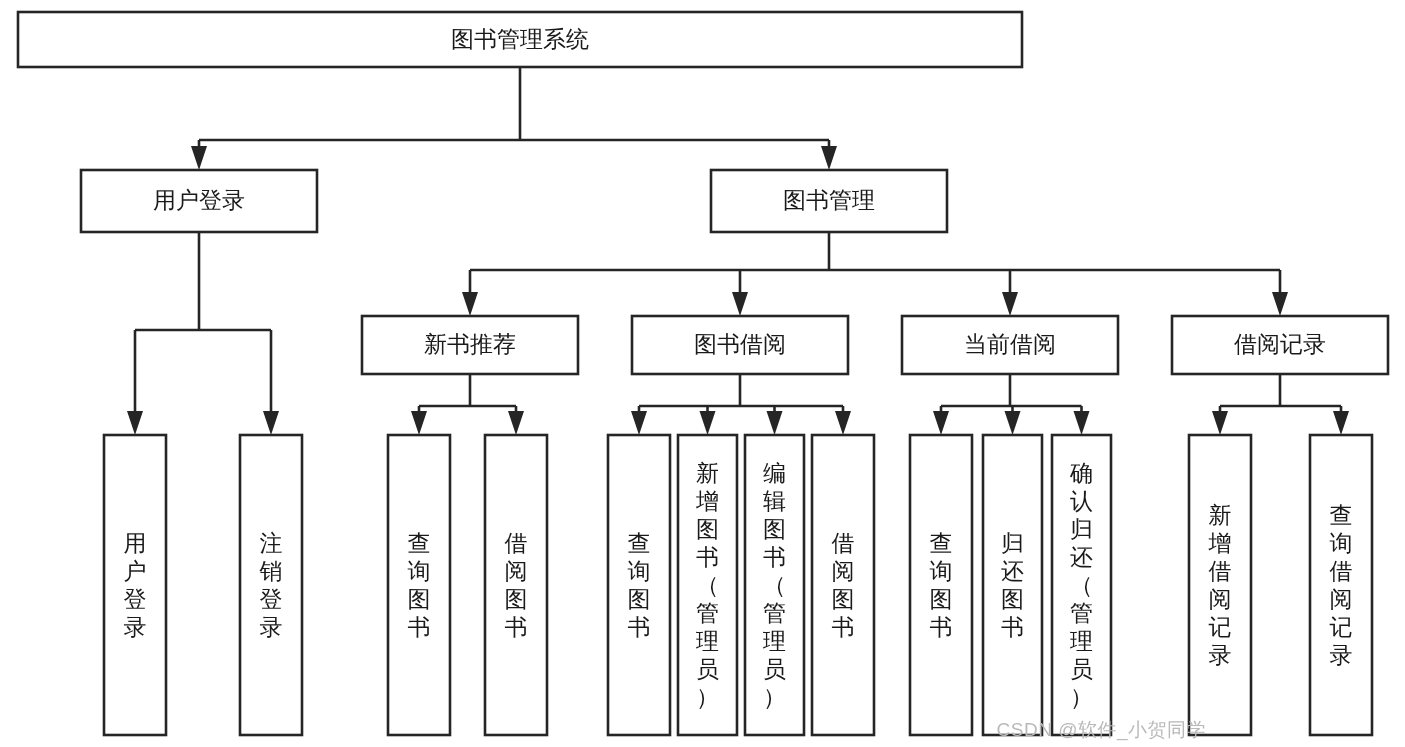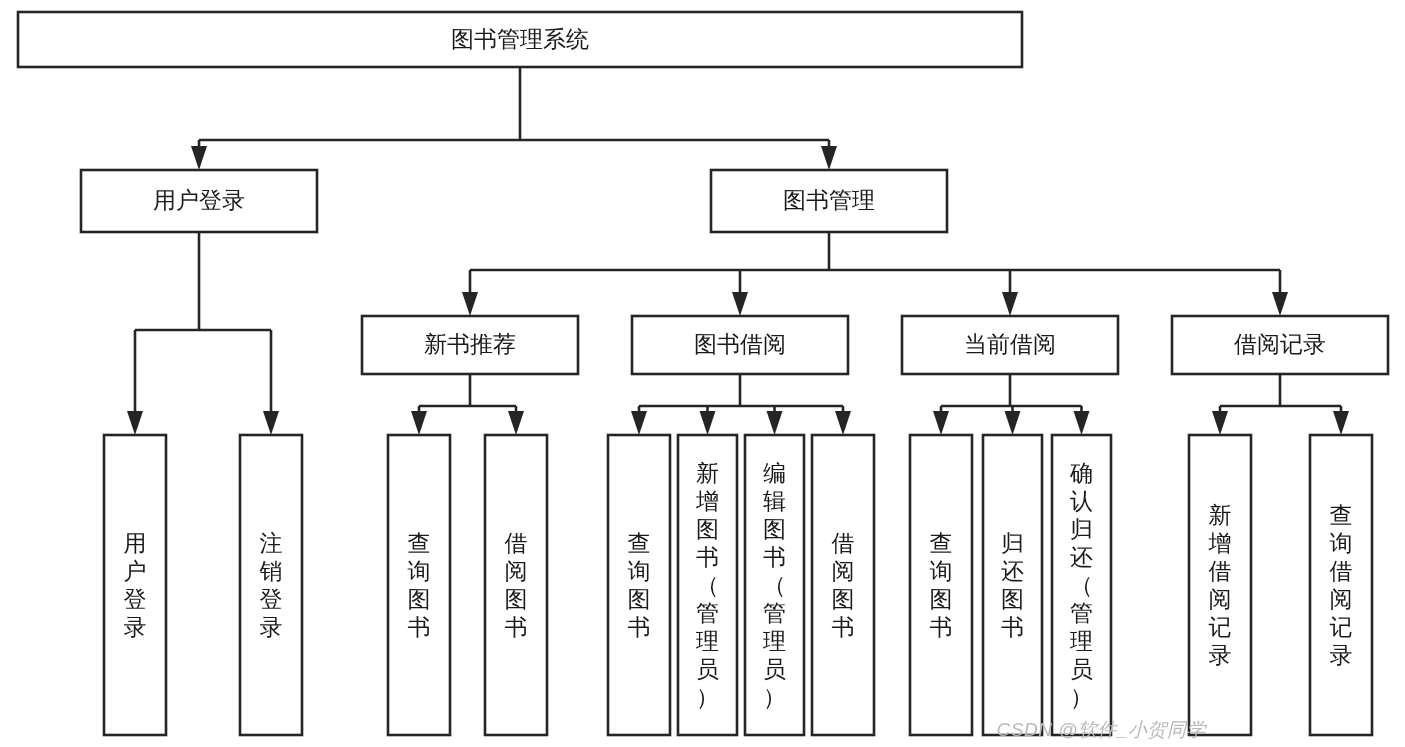--- a/index.html
+++ b/index.html
@@ -57,21 +57,20 @@
   .watermark-text {
     position: absolute;
     right: 10px;
     bottom: 4px;
     color: #b9b9b9;
     font-size: 19px;
     font-family: "Liberation Sans", "DejaVu Sans", sans-serif;
     white-space: nowrap;
     letter-spacing: 0.5px;
     pointer-events: none;
-    font-style: italic;
   }
 </style>
 </head>
 <body>
 
 <div id="diagram-root">
   <svg id="tree-svg" viewBox="0 0 1405 747" xmlns="http://www.w3.org/2000/svg">
     <g id="links-layer">
         <line x1="520" y1="67" x2="520" y2="140" class="link-line"></line>
         <line x1="199" y1="140" x2="829" y2="140" class="link-line"></line>

